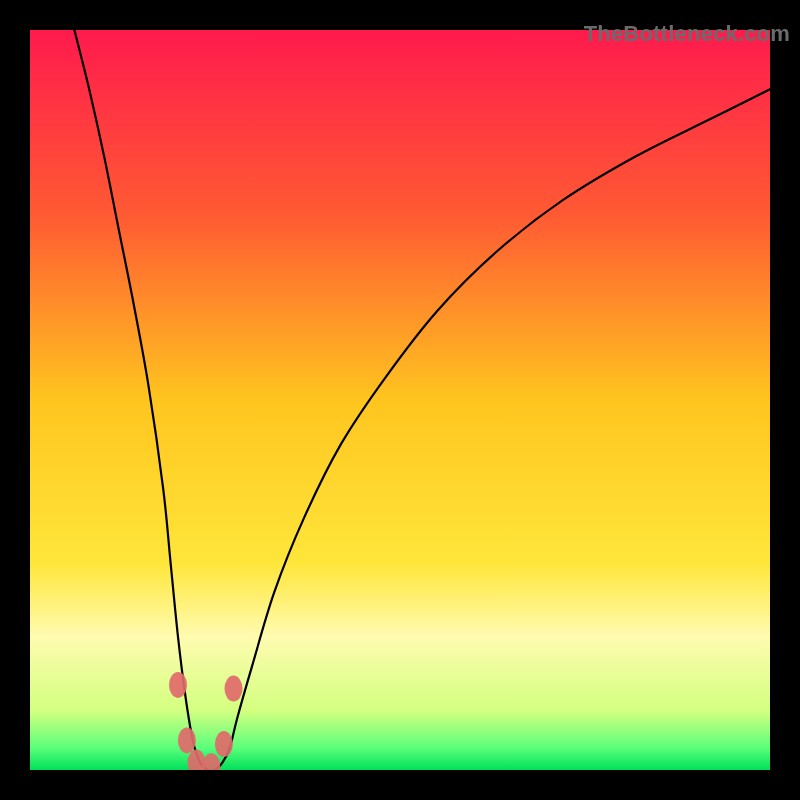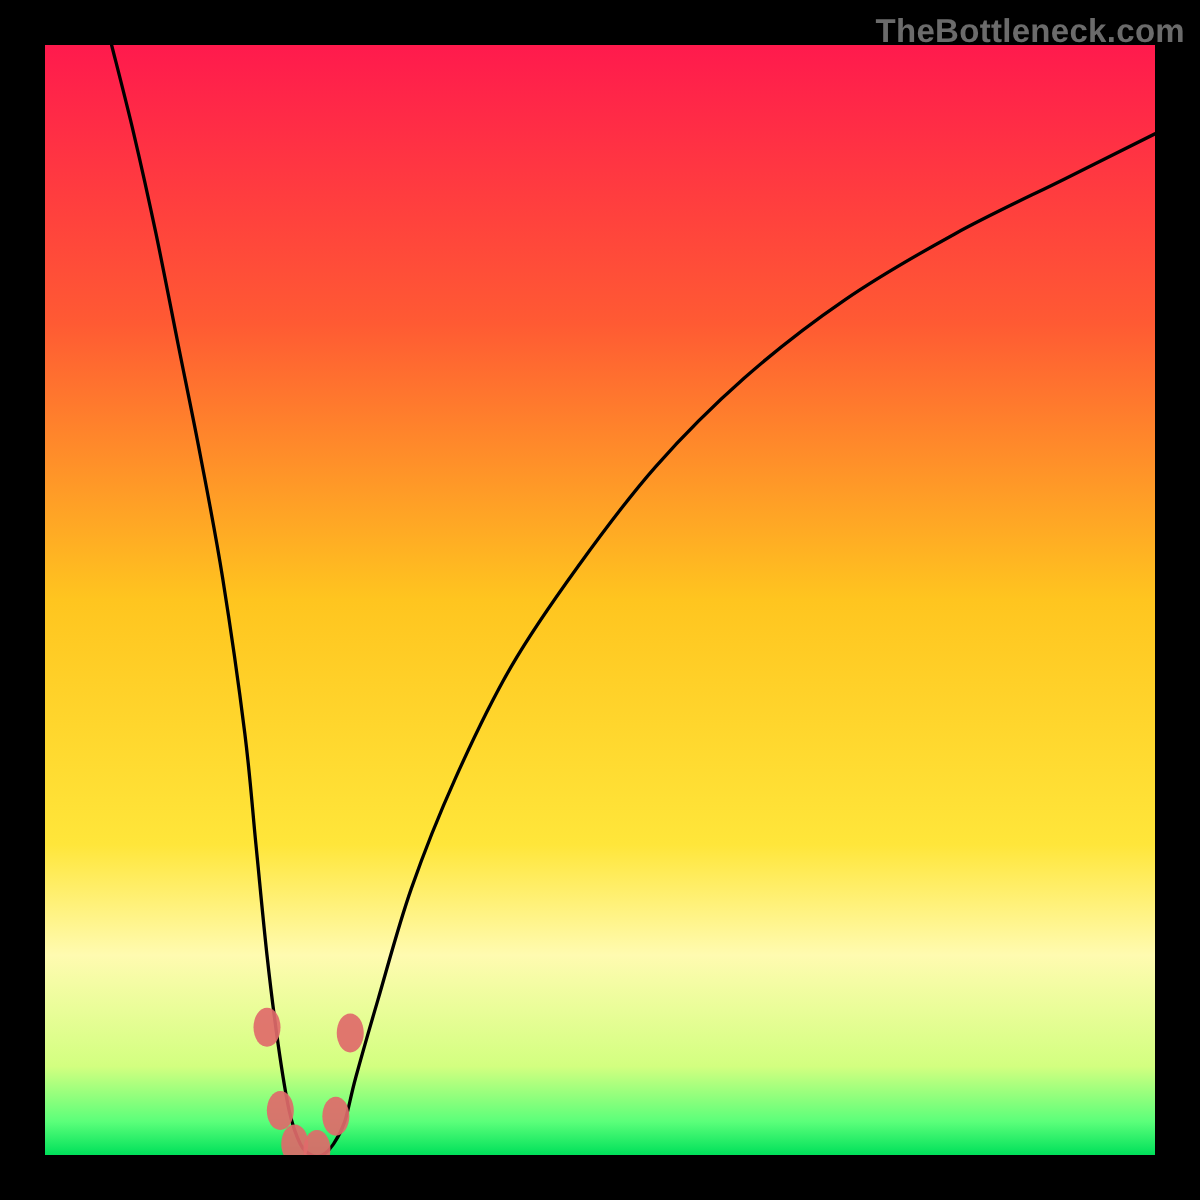--- a/index.html
+++ b/index.html
@@ -13,21 +13,21 @@
   .plot-area {
     position: absolute;
     left: 30px;
     top: 30px;
     width: 740px;
     height: 740px;
     overflow: hidden;
   }
   .watermark {
     position: absolute;
-    top: 8px;
+    top: 21px;
     right: 10px;
     font-family: Arial, Helvetica, sans-serif;
     font-size: 22px;
     font-weight: 600;
     color: #6b6b6b;
     letter-spacing: 0.2px;
   }
 </style>
 </head>
 <body>

